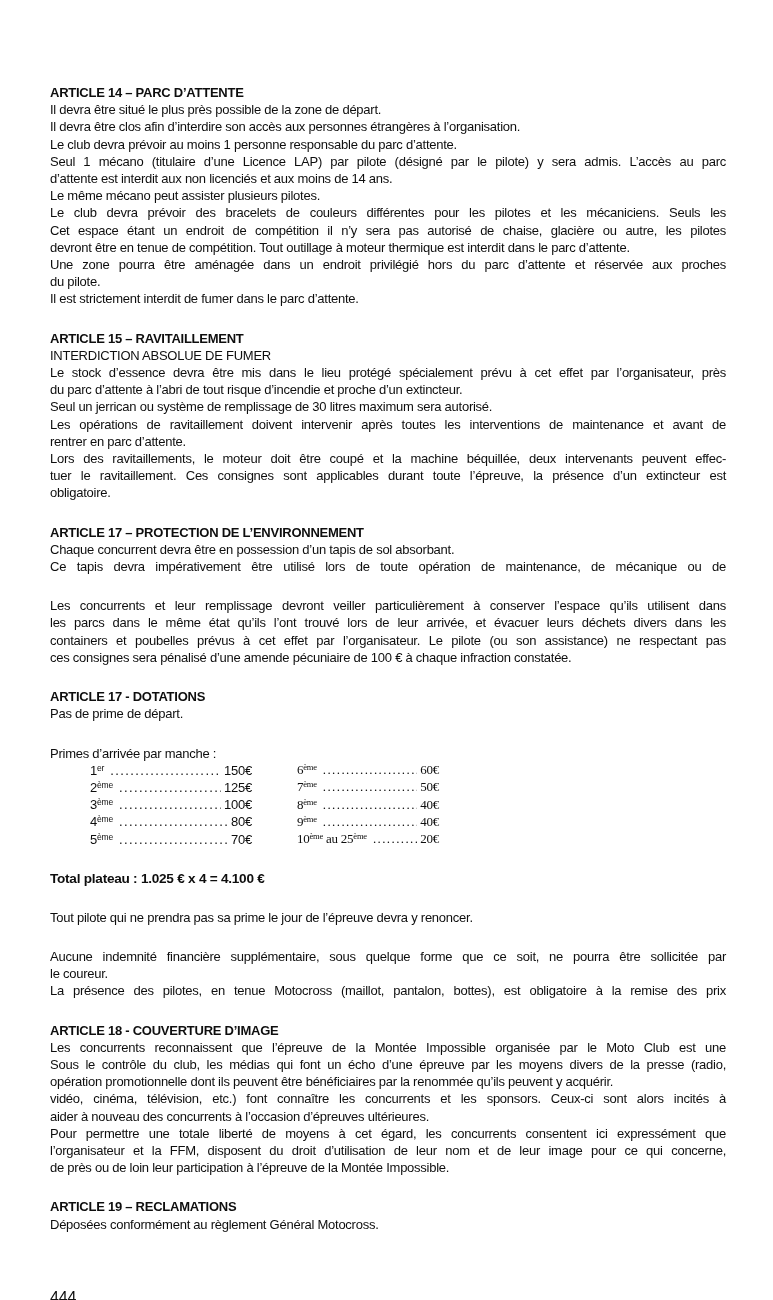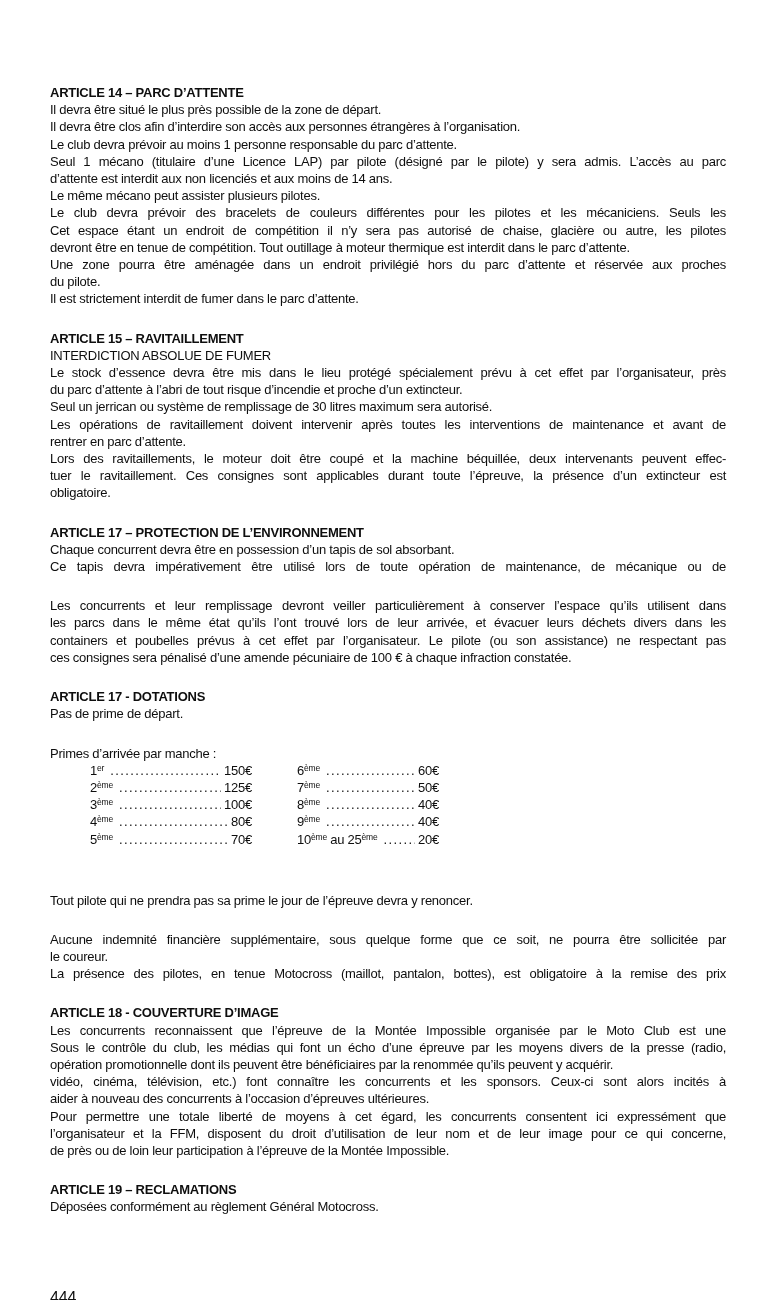--- a/index.html
+++ b/index.html
@@ -35,21 +35,21 @@
     text-align: justify;
     text-align-last: justify;
   }
   .spacer { height: 22px; }
   .prize-table {
     display: flex;
     margin-left: 40px;
   }
   .prize-col { display: flex; flex-direction: column; }
   .prize-col.left  { width: 162px; margin-right: 45px; }
-  .prize-col.right { width: 142px; }
+  .prize-col.right { width: 142px; font-family: Liberation Serif, serif; }
   .prize-row {
     display: flex;
     align-items: center;
     height: 17.2px;
     font-size: 13px;
     letter-spacing: -0.25px;
   }
   .prize-rank { white-space: nowrap; }
   .prize-rank sup {
     font-size: 8.5px;
@@ -172,20 +172,21 @@
               <span class="prize-amount">40€</span>
             </div>
             <div class="prize-row">
               <span class="prize-rank">10<sup>ème</sup> au 25<sup>ème</sup></span>
               <span class="prize-dots">............................................................</span>
               <span class="prize-amount">20€</span>
             </div>
           </div>
         </div>
         <div class="spacer"></div>
+        <div class="bold-line">Total plateau : 1.025 € x 4 = 4.100 €</div>
         <div class="spacer"></div>
         <div class="line">Tout pilote qui ne prendra pas sa prime le jour de l’épreuve devra y renoncer.</div>
         <div class="spacer"></div>
         <div class="line j">Aucune indemnité financière supplémentaire, sous quelque forme que ce soit, ne pourra être sollicitée par</div>
         <div class="line">le coureur.</div>
         <div class="line j">La présence des pilotes, en tenue Motocross (maillot, pantalon, bottes), est obligatoire à la remise des prix</div>
       </div>
       <div class="spacer"></div>
       <div>
         <div class="article-title">ARTICLE 18 - COUVERTURE D’IMAGE</div>

